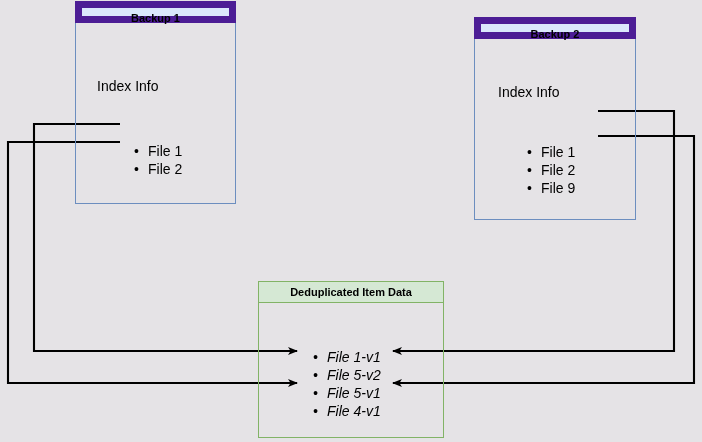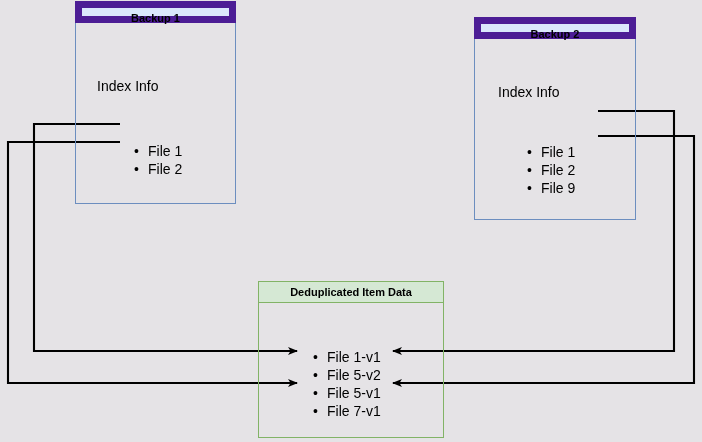--- a/index.html
+++ b/index.html
@@ -56,20 +56,21 @@
     border-top: none;
   }
   .box-green .box-header {
     background: #d5e8d4;
     border: 1px solid #82b366;
   }
   .box-green .box-body {
     background: transparent;
     border: 1px solid #82b366;
     border-top: none;
+    font-style: italic;
   }
   .index-label {
     position: absolute;
     font-size: 14px;
     color: #000;
     white-space: nowrap;
   }
   .file-list {
     position: absolute;
     margin: 8px;
@@ -138,18 +139,18 @@
     </div>
   </div>
 
   <div class="box box-green" style="left:258px; top:281px; width:186px; height:157px;">
     <div class="box-header">Deduplicated Item Data</div>
     <div class="box-body" style="height:135px;">
       <ul class="file-list" style="left:46px; top:37px;">
         <li>File 1-v1</li>
         <li>File 5-v2</li>
         <li>File 5-v1</li>
-        <li>File 7-v1</li>
+        <li>File 4-v1</li>
       </ul>
     </div>
   </div>
 
 </div>
 
 </body></html>

